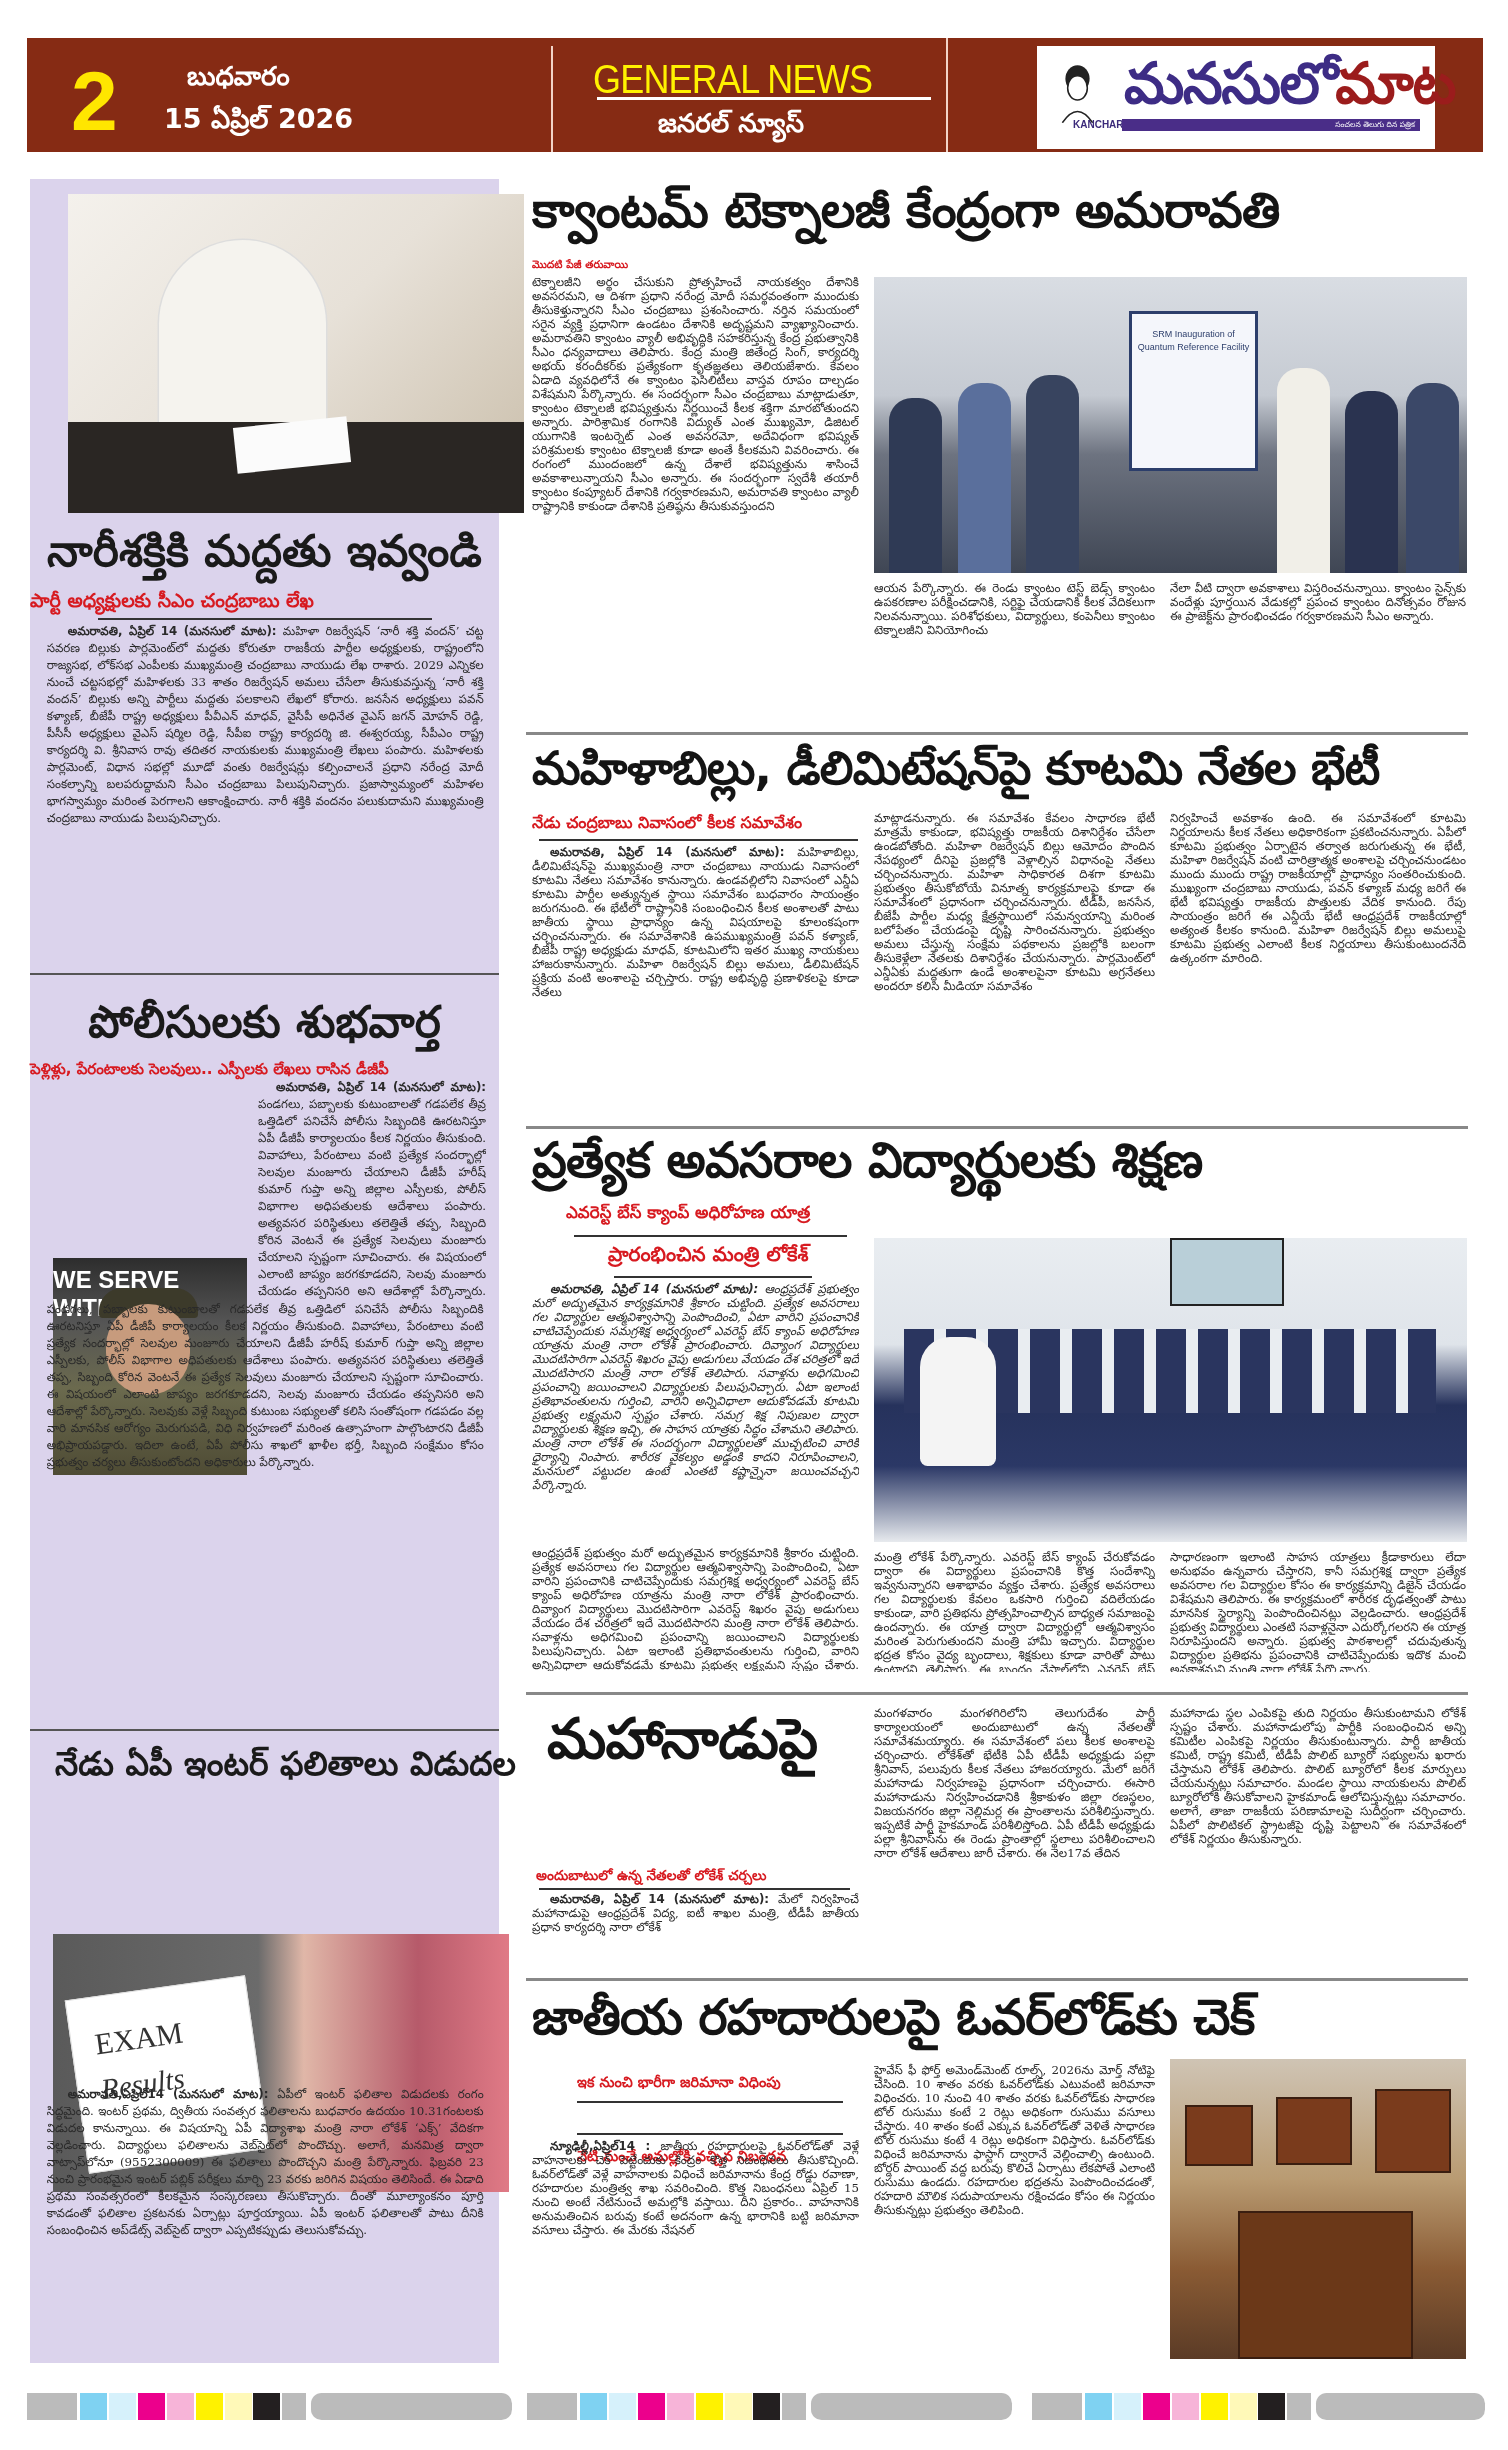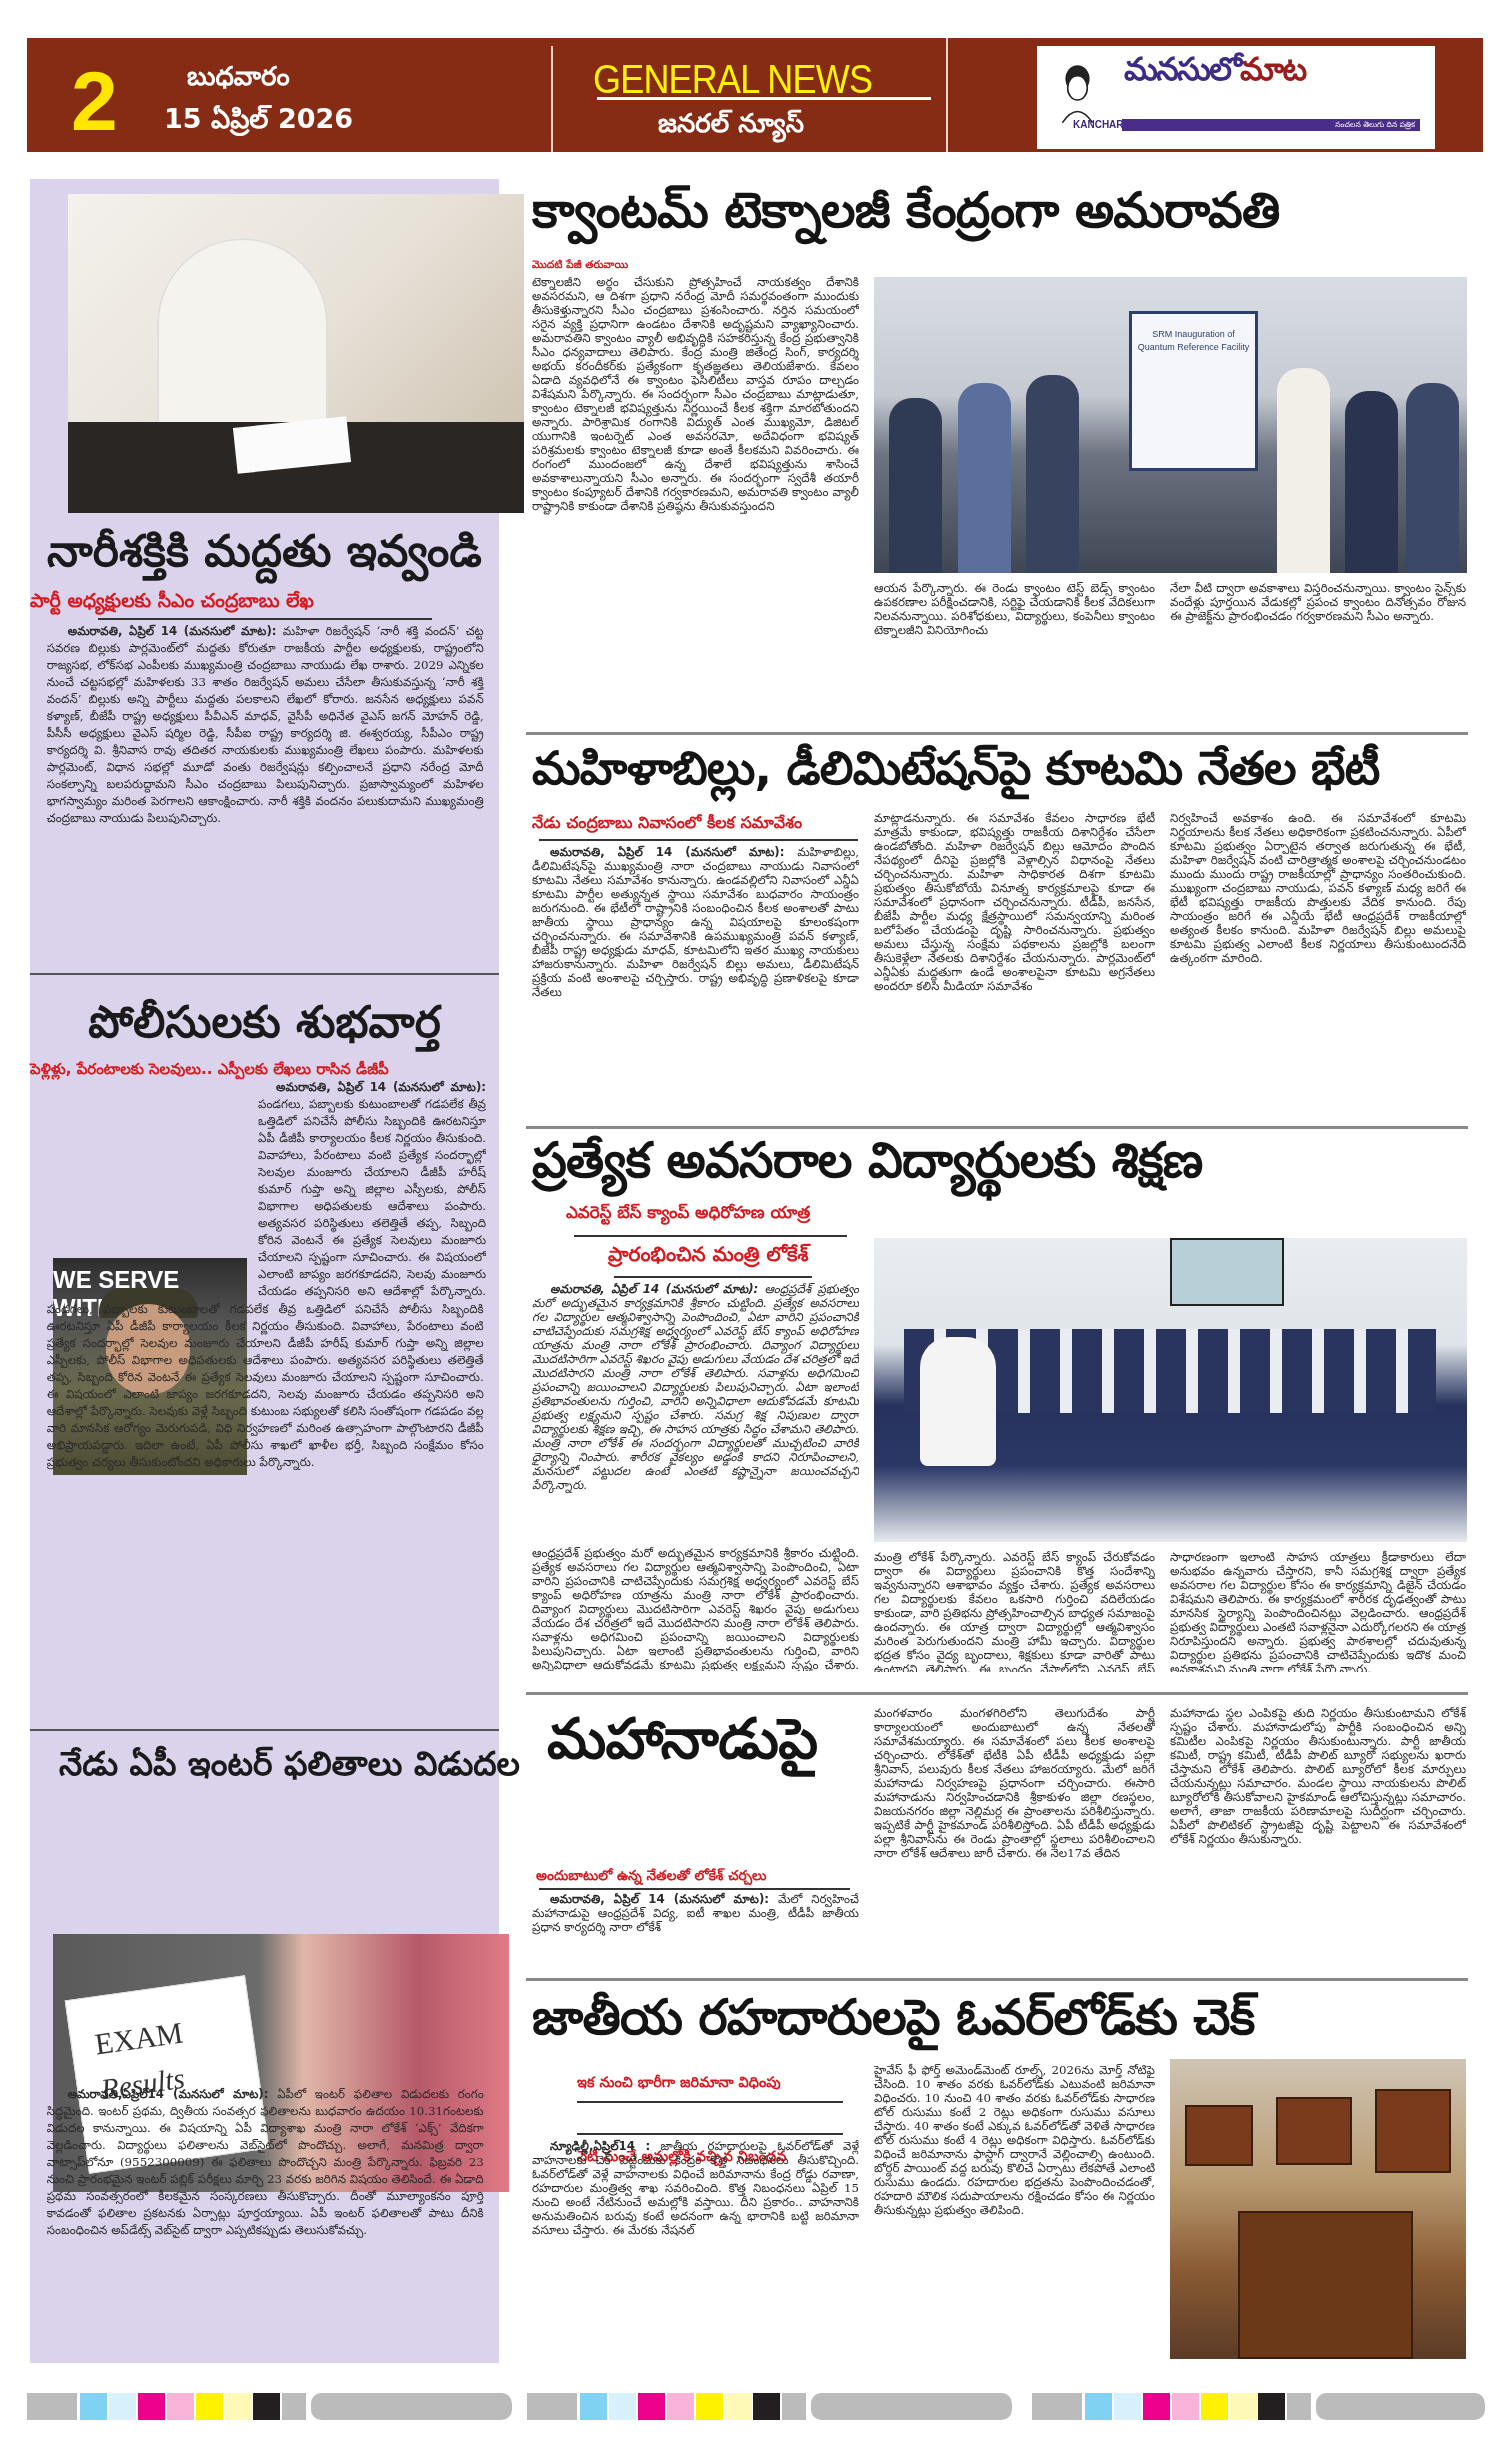--- a/index.html
+++ b/index.html
@@ -12,21 +12,21 @@
   .mh-day { position: absolute; left: 160px; top: 23px; color: #fff; font-size: 26px; font-weight: bold; }
   .mh-date { position: absolute; left: 137px; top: 65px; color: #fff; font-size: 27px; font-weight: bold; }
   .mh-div1 { position: absolute; left: 524px; top: 7.6px; width: 1.5px; height: 106px; background: #f2d4c8; }
   .mh-div2 { position: absolute; left: 919px; top: 0; width: 1.5px; height: 114px; background: #f2d4c8; }
   .mh-section-en { position: absolute; left: 566px; top: 16.7px; font-family: "Liberation Sans", sans-serif; font-size: 36px; color: #fff200; letter-spacing: -0.8px; transform: scaleY(1.15); transform-origin: top left; }
   .mh-rule { position: absolute; left: 570px; top: 59px; width: 334px; height: 3px; background: #fff; }
   .mh-section-te { position: absolute; left: 631px; top: 70px; font-size: 26px; color: #fff; font-weight: bold; }
   .logo-box { position: absolute; left: 1010px; top: 7.6px; width: 398px; height: 103px; background: #fff; }
   .logo-face { position: absolute; left: 13.7px; top: 16.7px; width: 53px; height: 61px; }
   .logo-brand { position: absolute; left: 23px; top: 73px; font-family: "Liberation Sans", sans-serif; font-size: 10px; font-weight: bold; color: #3b2a7a; padding-left: 13px; }
-  .logo-title { position: absolute; left: 87px; top: 4.6px; font-size: 32px; font-weight: bold; color: #3d2c85; letter-spacing: -1.5px; }
+  .logo-title { position: absolute; left: 87px; top: 4.6px; font-size: 57px; font-weight: bold; color: #3d2c85; letter-spacing: -1.5px; }
   .logo-title .accent { color: #9b1c1c; }
   .logo-bar { position: absolute; left: 85px; top: 73px; width: 298px; height: 12px; background: #4a2d88; }
   .logo-tag { position: absolute; right: 20px; top: 74px; font-size: 7.6px; color: #fff; }
 
   
   .sidebar { position: absolute; left: 30px; top: 179px; width: 469px; height: 2184px; background: #dbd3ec; }
   .photo { position: absolute; background: #888; overflow: hidden; }
   .side-title { position: absolute; left: 0; width: 469px; text-align: center; font-weight: bold; color: #1a1a1a; }
   .side-sub { position: absolute; left: 0; width: 469px; font-weight: bold; color: #d71a20; }
   .hr-dark { position: absolute; height: 1.5px; background: #333; }
@@ -118,21 +118,21 @@
     <div class="face"></div>
   </div>
   <div class="body-text" style="left:228px;top:900px;width:228px;height:220px;text-indent:18px;">
     <b>అమరావతి, ఏప్రిల్ 14 (మనసులో మాట):</b> <span>పండగలు, పబ్బాలకు కుటుంబాలతో గడపలేక తీవ్ర ఒత్తిడిలో పనిచేసే పోలీసు సిబ్బందికి ఊరటనిస్తూ ఏపీ డీజీపీ కార్యాలయం కీలక నిర్ణయం తీసుకుంది. వివాహాలు, పేరంటాలు వంటి ప్రత్యేక సందర్భాల్లో సెలవుల మంజూరు చేయాలని డీజీపీ హరీష్ కుమార్ గుప్తా అన్ని జిల్లాల ఎస్పీలకు, పోలీస్ విభాగాల అధిపతులకు ఆదేశాలు పంపారు. అత్యవసర పరిస్థితులు తలెత్తితే తప్ప, సిబ్బంది కోరిన వెంటనే ఈ ప్రత్యేక సెలవులు మంజూరు చేయాలని స్పష్టంగా సూచించారు. ఈ విషయంలో ఎలాంటి జాప్యం జరగకూడదని, సెలవు మంజూరు చేయడం తప్పనిసరి అని ఆదేశాల్లో పేర్కొన్నారు. సెలవుకు వెళ్లే సిబ్బంది కుటుంబ సభ్యులతో కలిసి సంతోషంగా గడపడం వల్ల వారి మానసిక ఆరోగ్యం మెరుగుపడి, విధి నిర్వహణలో మరింత ఉత్సాహంగా పాల్గొంటారని డీజీపీ అభిప్రాయపడ్డారు. ఇదిలా ఉంటే, ఏపీ పోలీసు శాఖలో ఖాళీల భర్తీ, సిబ్బంది సంక్షేమం కోసం ప్రభుత్వం చర్యలు తీసుకుంటోందని అధికారులు పేర్కొన్నారు.</span>
   </div>
   <div class="body-text" style="left:16.7px;top:1122px;width:437px;height:425px;">
     <span>పండగలు, పబ్బాలకు కుటుంబాలతో గడపలేక తీవ్ర ఒత్తిడిలో పనిచేసే పోలీసు సిబ్బందికి ఊరటనిస్తూ ఏపీ డీజీపీ కార్యాలయం కీలక నిర్ణయం తీసుకుంది. వివాహాలు, పేరంటాలు వంటి ప్రత్యేక సందర్భాల్లో సెలవుల మంజూరు చేయాలని డీజీపీ హరీష్ కుమార్ గుప్తా అన్ని జిల్లాల ఎస్పీలకు, పోలీస్ విభాగాల అధిపతులకు ఆదేశాలు పంపారు. అత్యవసర పరిస్థితులు తలెత్తితే తప్ప, సిబ్బంది కోరిన వెంటనే ఈ ప్రత్యేక సెలవులు మంజూరు చేయాలని స్పష్టంగా సూచించారు. ఈ విషయంలో ఎలాంటి జాప్యం జరగకూడదని, సెలవు మంజూరు చేయడం తప్పనిసరి అని ఆదేశాల్లో పేర్కొన్నారు. సెలవుకు వెళ్లే సిబ్బంది కుటుంబ సభ్యులతో కలిసి సంతోషంగా గడపడం వల్ల వారి మానసిక ఆరోగ్యం మెరుగుపడి, విధి నిర్వహణలో మరింత ఉత్సాహంగా పాల్గొంటారని డీజీపీ అభిప్రాయపడ్డారు. ఇదిలా ఉంటే, ఏపీ పోలీసు శాఖలో ఖాళీల భర్తీ, సిబ్బంది సంక్షేమం కోసం ప్రభుత్వం చర్యలు తీసుకుంటోందని అధికారులు పేర్కొన్నారు.</span>
   </div>
   <div class="hr-dark" style="left:0;top:1550px;width:469px;height:2.3px;background:#555;"></div>
 
-  <div class="side-title" style="top:1565px;font-size:33px;text-align:right;left:21px;">నేడు ఏపీ ఇంటర్ ఫలితాలు విడుదల</div>
+  <div class="side-title" style="top:1565px;font-size:33px;text-align:center;left:21px;">నేడు ఏపీ ఇంటర్ ఫలితాలు విడుదల</div>
   <div class="photo ph-exam">
     <div class="book">
       <span style="top:30px;font-size:30px;">EXAM</span>
       <span style="top:76px;font-size:29px;font-style:italic;">Results</span>
     </div>
   </div>
   <div class="body-text" style="left:16.7px;top:1907px;width:437px;height:266px;text-indent:21px;">
     <b>అమరావతి,ఏప్రిల్14 (మనసులో మాట):</b> <span>ఏపీలో ఇంటర్ ఫలితాల విడుదలకు రంగం సిద్ధమైంది. ఇంటర్ ప్రథమ, ద్వితీయ సంవత్సర ఫలితాలను బుధవారం ఉదయం 10.31గంటలకు విడుదల కానున్నాయి. ఈ విషయాన్ని ఏపీ విద్యాశాఖ మంత్రి నారా లోకేశ్ ‘ఎక్స్’ వేదికగా వెల్లడించారు. విద్యార్థులు ఫలితాలను వెబ్‌సైట్‌లో పొందొచ్చు. అలాగే, మనమిత్ర ద్వారా వాట్సాప్‌లోనూ (9552300009) ఈ ఫలితాలు పొందొచ్చని మంత్రి పేర్కొన్నారు. ఫిబ్రవరి 23 నుంచి ప్రారంభమైన ఇంటర్ పబ్లిక్ పరీక్షలు మార్చి 23 వరకు జరిగిన విషయం తెలిసిందే. ఈ ఏడాది ప్రథమ సంవత్సరంలో కీలకమైన సంస్కరణలు తీసుకొచ్చారు. దీంతో మూల్యాంకనం పూర్తి కావడంతో ఫలితాల ప్రకటనకు ఏర్పాట్లు పూర్తయ్యాయి. ఏపీ ఇంటర్ ఫలితాలతో పాటు దీనికి సంబంధించిన అప్‌డేట్స్ వెబ్‌సైట్ ద్వారా ఎప్పటికప్పుడు తెలుసుకోవచ్చు.</span>
   </div>
 </div>

